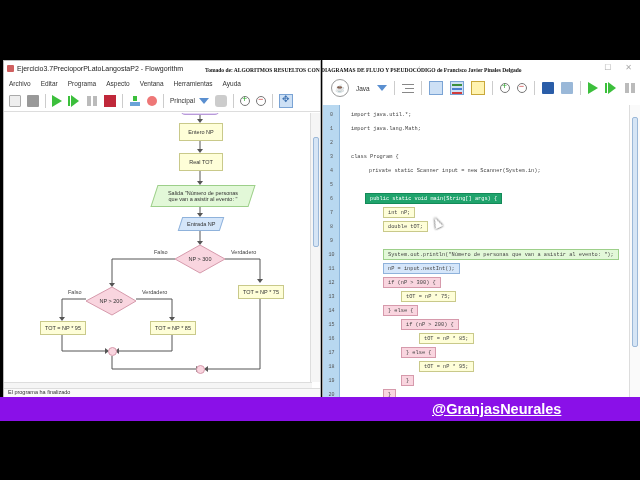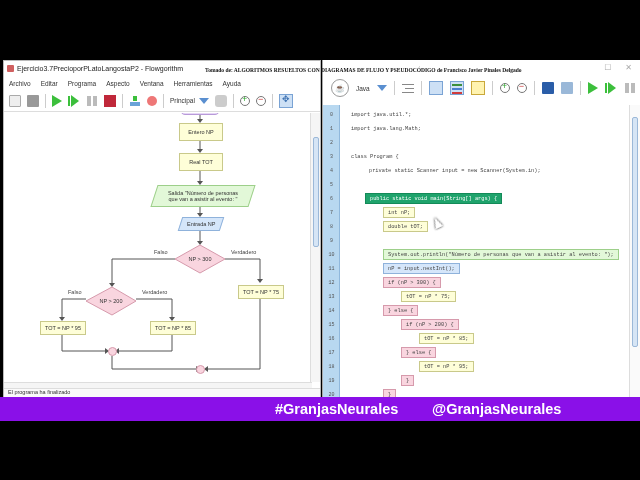--- a/index.html
+++ b/index.html
@@ -77,21 +77,21 @@
   .cb-in { background: #d5e6fa; border: 1px solid #8fb2db; color: #444; }
   .cb-if { background: #f9d5df; border: 1px solid #d69aac; color: #444; }
   .jv-vscroll { position: absolute; right: 0; top: 45px; width: 11px; height: 293px; background: #fafafa; border-left: 1px solid #ddd; }
   .jv-vscroll .thumb { position: absolute; left: 2px; top: 12px; width: 6px; height: 230px; background: #d6e5f5; border: 1px solid #9bb8d8; border-radius: 2px; }
   .cursor { position: absolute; left: 92px; top: 112px; width: 0; height: 0; border-left: 4px solid transparent; border-right: 4px solid transparent; border-bottom: 11px solid #fff; transform: rotate(-25deg); filter: drop-shadow(0 0 1px #000); }
 
   
   .banner { position: absolute; left: 0; top: 397px; width: 640px; height: 24px; background: #8a10e8; display: flex; align-items: center; font-weight: bold; color: #fff; font-size: 14.5px; }
   .banner .b1 { position: absolute; left: 10px; }
   .banner .b2 { position: absolute; left: 275px; }
-  .banner .b3 { position: absolute; left: 432px; }
+  .banner .b3 { position: absolute; left: 432px; text-decoration: underline; }
 </style>
 </head>
 <body>
 
 <div class="screen">
 
   <div class="fg-win">
     <div class="fg-title">
       <span class="app-icon"></span>
       <span>Ejercicio3.7PrecioporPLatoLangostaP2 - Flowgorithm</span>
@@ -290,16 +290,15 @@
     </div>
 
     <div class="jv-vscroll">
       <div class="thumb"></div>
     </div>
   </div>
 
   <div class="caption">Tomado de:  ALGORITMOS  RESUELTOS CON DIAGRAMAS  DE FLUJO Y PSEUDOCÓDIGO   de  Francisco Javier Pinales Delgado</div>
 
   <div class="banner">
-    <span class="b2">#GranjasNeurales</span>
     <span class="b3">@GranjasNeurales</span>
   </div>
 </div>
 
 </body></html>

